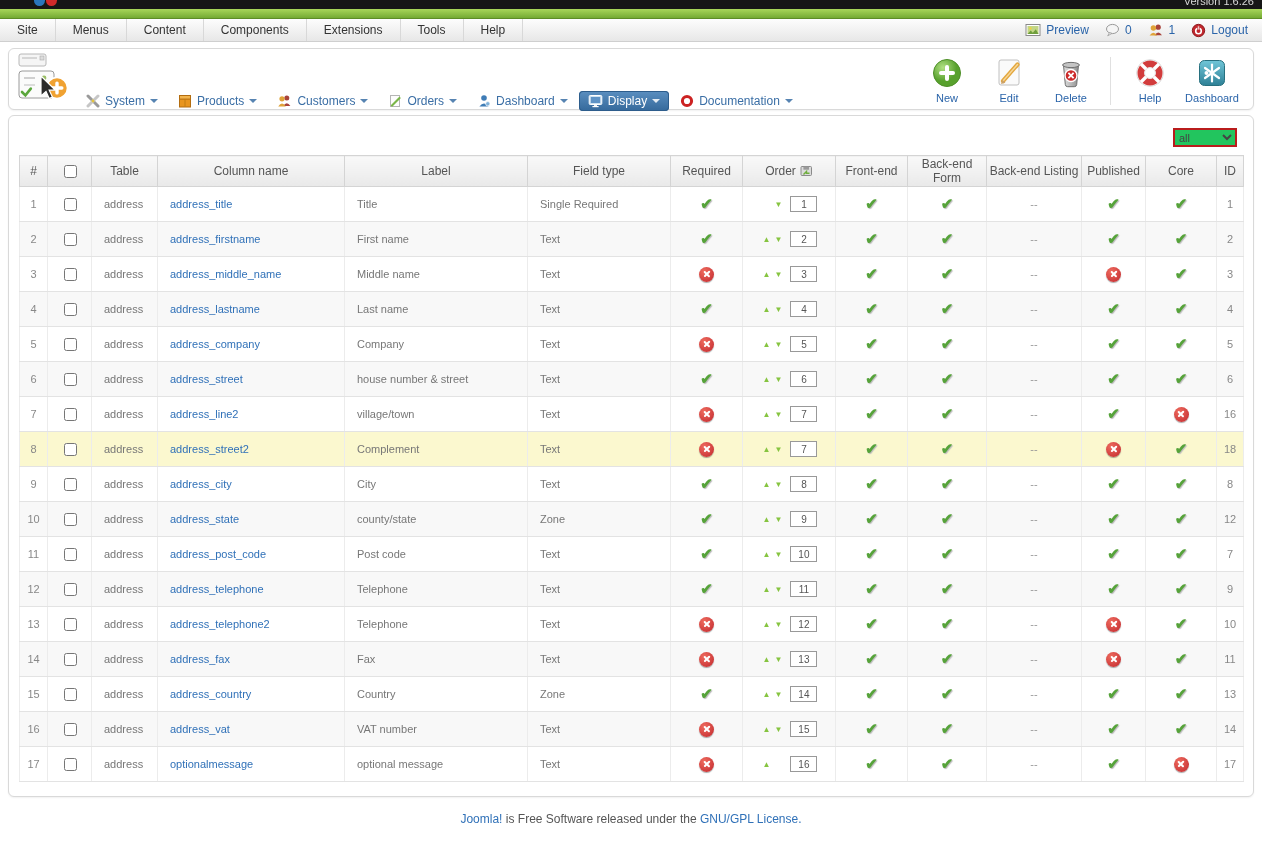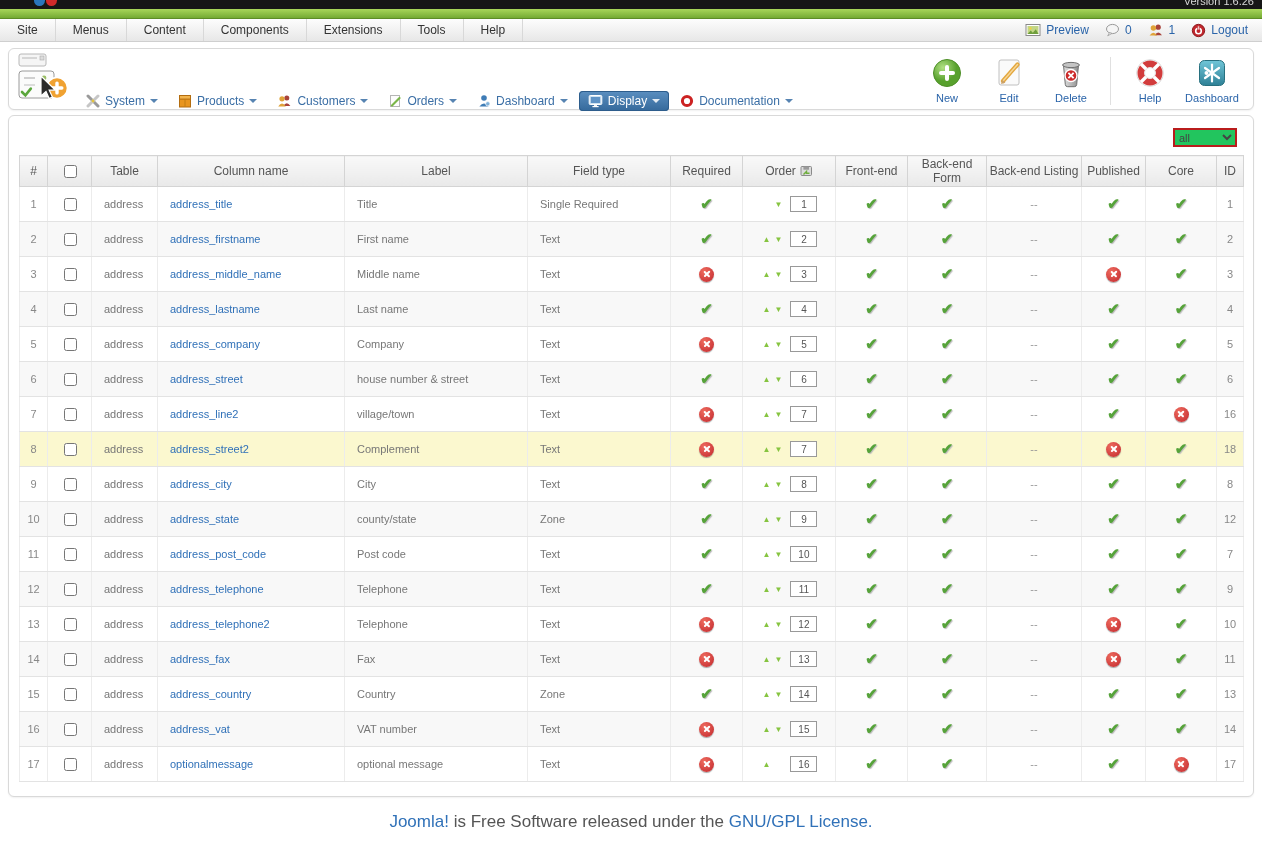--- a/index.html
+++ b/index.html
@@ -79,21 +79,21 @@
             width:7.6px; height:1.7px; background:#fff; border-radius:1px; }
   .crossb::before { transform:rotate(45deg); }
   .crossb::after  { transform:rotate(-45deg); }
 
   .arrow { font-size:8px; color:#86c440; cursor:pointer; margin:0 2px; }
   .order-input { width:27px; height:16px; border:1px solid #999; text-align:center; font-size:10px;
                  color:#555; margin-left:6px; vertical-align:middle; background:#fff;
                  font-family:"Liberation Sans",sans-serif; }
   .th-ico { vertical-align:-2px; margin-left:4px; }
 
-  .footer { text-align:center; font-size:17px; color:#555; margin-top:15px; }
+  .footer { text-align:center; font-size:12px; color:#555; margin-top:15px; }
   .footer a { color:#3071b8; }
   .icon-svg { display:block; }
 </style>
 </head>
 <body>
 
 <div class="topbar">
   <span class="logo-dots"><i class="d1"></i><i class="d2"></i></span>
   <span class="version">Version 1.6.26</span>
 </div>

